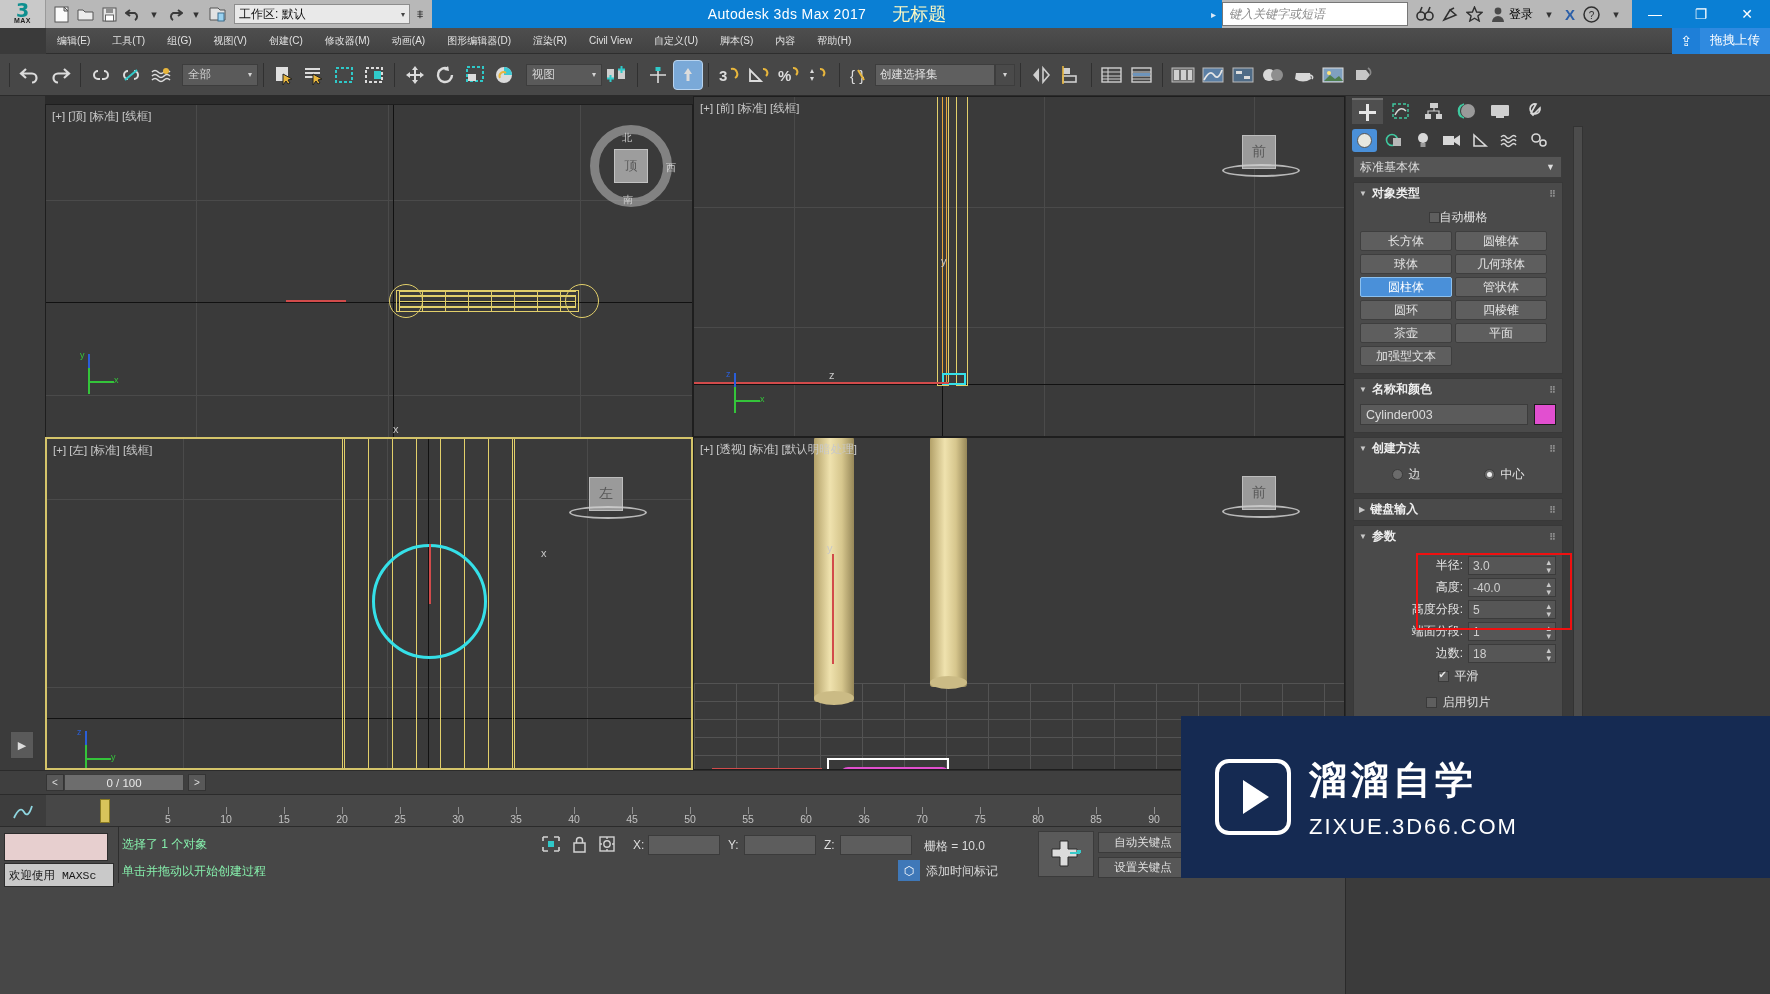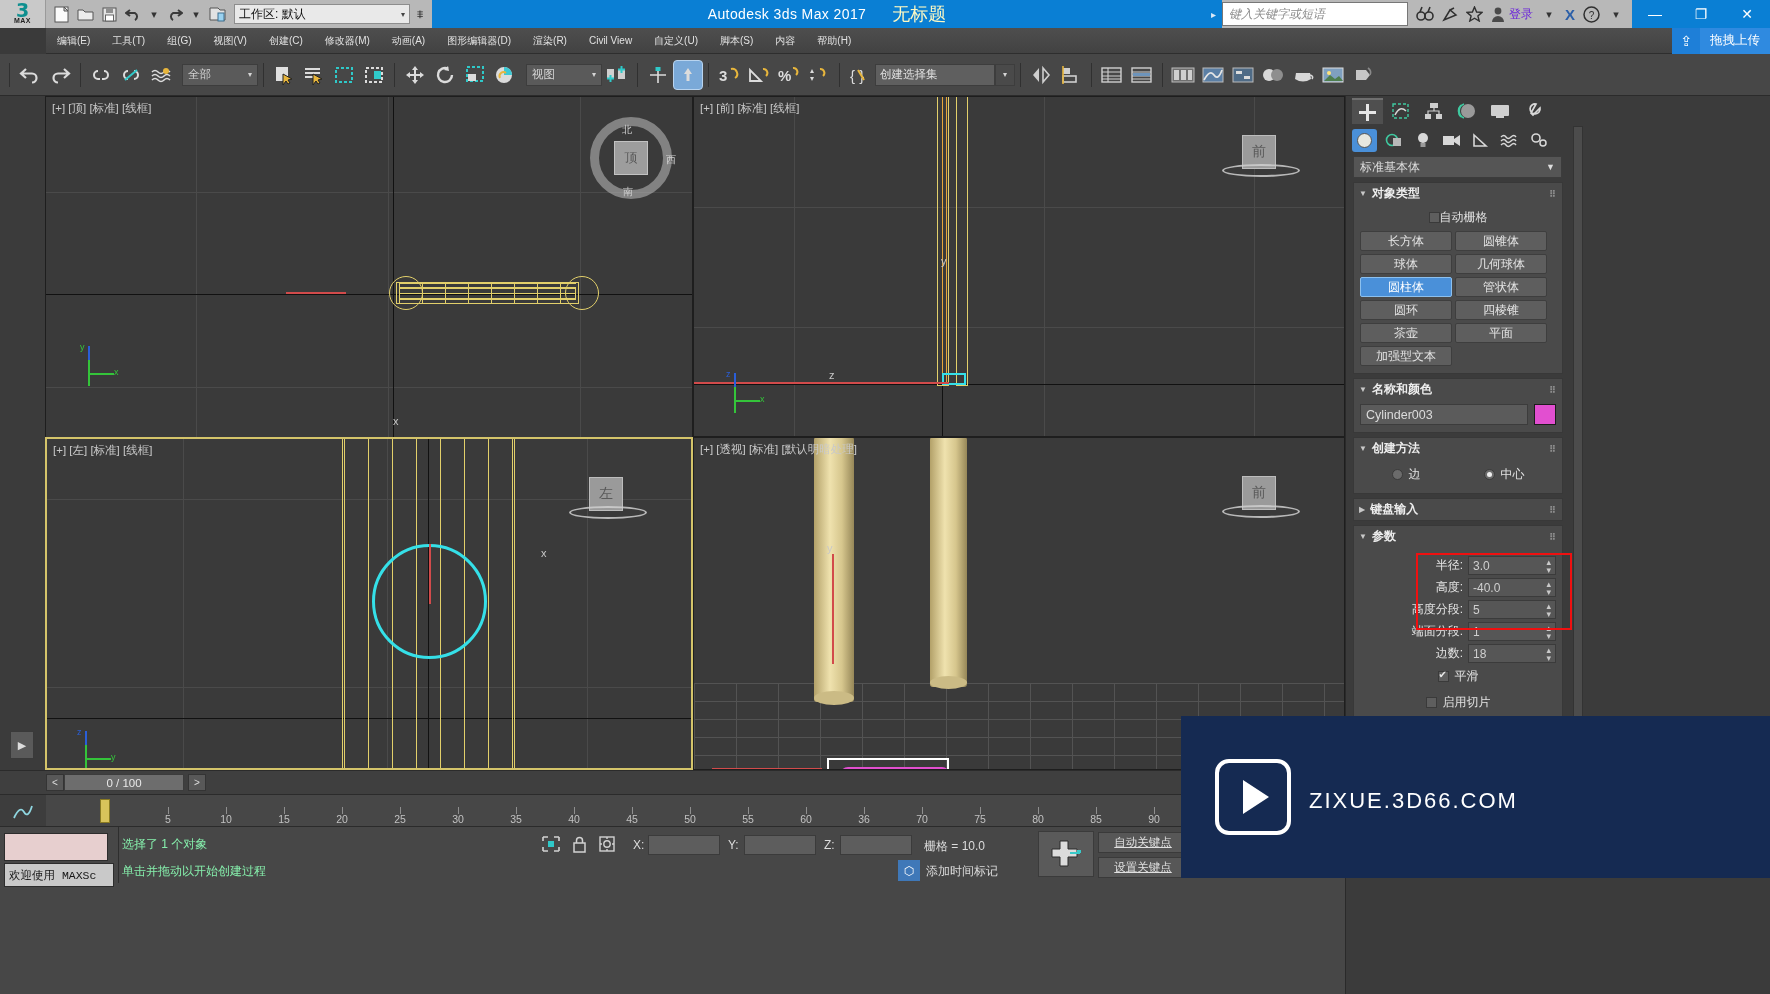--- a/index.html
+++ b/index.html
@@ -27,21 +27,21 @@
      color:#333; font-size:11px; }
   .titlemid { flex:1; height:28px; background:#0a7fd4; display:flex; align-items:center;
      justify-content:center; position:relative; }
   .titlemid .t { color:#fff; font-size:14px; letter-spacing:.4px; }
   .titlemid .t2 { color:#fef9c3; font-size:18px; margin-left:26px; }
   .titlemid .rcaret { position:absolute; right:6px; color:#dbe9f7; font-size:10px; }
   .searchbox { width:186px; height:24px; background:#fff; border:1px solid #777;
      display:flex; align-items:center; padding:0 6px; font-size:12px; color:#8b8b8b; font-style:italic;}
   .tbicons { display:flex; align-items:center; gap:8px; padding:0 8px; height:28px; background:#b8b8b8;}
   .tbicons .ic { color:#303030; display:flex; align-items:center; }
-  .login { font-size:12px; color:#6d28d9; margin-left:-4px; }
+  .login { font-size:12px; color:#000000; margin-left:-4px; }
   .winbtns { display:flex; height:28px; background:#0a7fd4; }
   .winbtn { width:46px; height:28px; display:flex; align-items:center; justify-content:center;
      color:#fff; font-size:14px; }
 
   
   .menubar { position:absolute; left:0; top:28px; width:1770px; height:26px;
      background:linear-gradient(#4e4e4e,#424242); display:flex; align-items:center;
      border-bottom:1px solid #2e2e2e; }
   .menuspacer { width:46px; height:26px; background:#3a3a3a; }
   .menuitem { padding:0 11px; font-size:10px; color:#e2e2e2; height:26px; display:flex;
@@ -127,21 +127,21 @@
      border-top:1px solid #2b2b2b; }
   .mattebox { position:absolute; left:4px; top:6px; width:104px; height:28px;
      background:#e7cfcf; border:1px solid #2d2d2d; }
   .msbox { position:absolute; left:4px; top:36px; width:110px; height:24px; background:#c9c9c9;
      border:1px solid #2d2d2d; color:#151515; font-size:11.5px; display:flex; align-items:center;
      padding-left:4px; font-family:"Liberation Mono",monospace; }
   .statusline { position:absolute; left:122px; font-size:12px; color:#86efac; }
   .stfield { height:20px; background:#5d5d5d; border:1px solid #3b3b3b; }
   .stlabel { font-size:12px; color:#dcdcdc; }
   .keybtn { height:21px; background:#575757; border:1px solid #3a3a3a; font-size:11.5px;
-     color:#e0e0e0; display:flex; align-items:center; justify-content:center;text-decoration:underline; }
+     color:#e0e0e0; display:flex; align-items:center; justify-content:center; }
   .bigplus { position:absolute; width:56px; height:46px; background:#5a5a5a; border:1px solid #3b3b3b;
      display:flex; align-items:center; justify-content:center; }
   .navicons { position:absolute; display:flex; gap:6px; align-items:center; }
   .nicon { width:22px; height:22px; display:flex; align-items:center; justify-content:center;
      color:#d2d2d2; font-size:13px; }
 
   
   .cmdpanel { position:absolute; left:1345px; top:96px; width:425px; height:898px; background:#3b3b3b; }
   .cpcol { position:absolute; left:0; top:0; width:1px; height:898px; background:#2a2a2a; }
   .cp { position:absolute; left:3px; top:0; width:220px; }
@@ -549,21 +549,21 @@
         <svg width="24" height="20">
           <path d="M5 5 h10 l4 5 -4 5 H5 Z" fill="#c7c7c7"></path>
           <path d="M17 3 q4 3 2 7" stroke="#8a8a8a" stroke-width="1.6" fill="none"></path>
         </svg>
       </div>
   </div>
 
   <div class="vpwrap">
     <div class="vleft"></div>
 
-    <div class="vp ina" style="left:45px; top:0; width:648px; height:391px;">
+    <div class="vp ina" style="left:45px; top:8px; width:648px; height:391px;">
       <div class="vplabel">[+] [顶] [标准] [线框]</div>
       <div class="grid-v" style="left:150px;top:0;width:1px;height:341px;"></div>
       <div class="grid-v" style="left:342px;top:0;width:1px;height:341px;"></div>
       <div class="grid-v" style="left:534px;top:0;width:1px;height:341px;"></div>
       <div class="grid-h" style="left:0;top:95px;width:648px;height:1px;"></div>
       <div class="grid-h" style="left:0;top:290px;width:648px;height:1px;"></div>
       <div class="axis-h" style="left:0;top:197px;width:648px;"></div>
       <div class="axis-v" style="left:347px;top:0;height:341px;"></div>
 
       <div class="navcube" style="right:20px;top:20px;">
@@ -1023,17 +1023,18 @@
         <div class="redbox" style="left:62px; top:27px; width:156px; height:77px;"></div>
       </div>
     </div>
 
     <div class="rsb" style="left:228px; top:30px; height:620px;"></div>
   </div>
 
   <div class="wm">
     <div class="logo"></div>
     <div>
+      <div class="t1">溜溜自学</div>
       <div class="t2">ZIXUE.3D66.COM</div>
     </div>
   </div>
 
 </div>
 
 </body></html>

